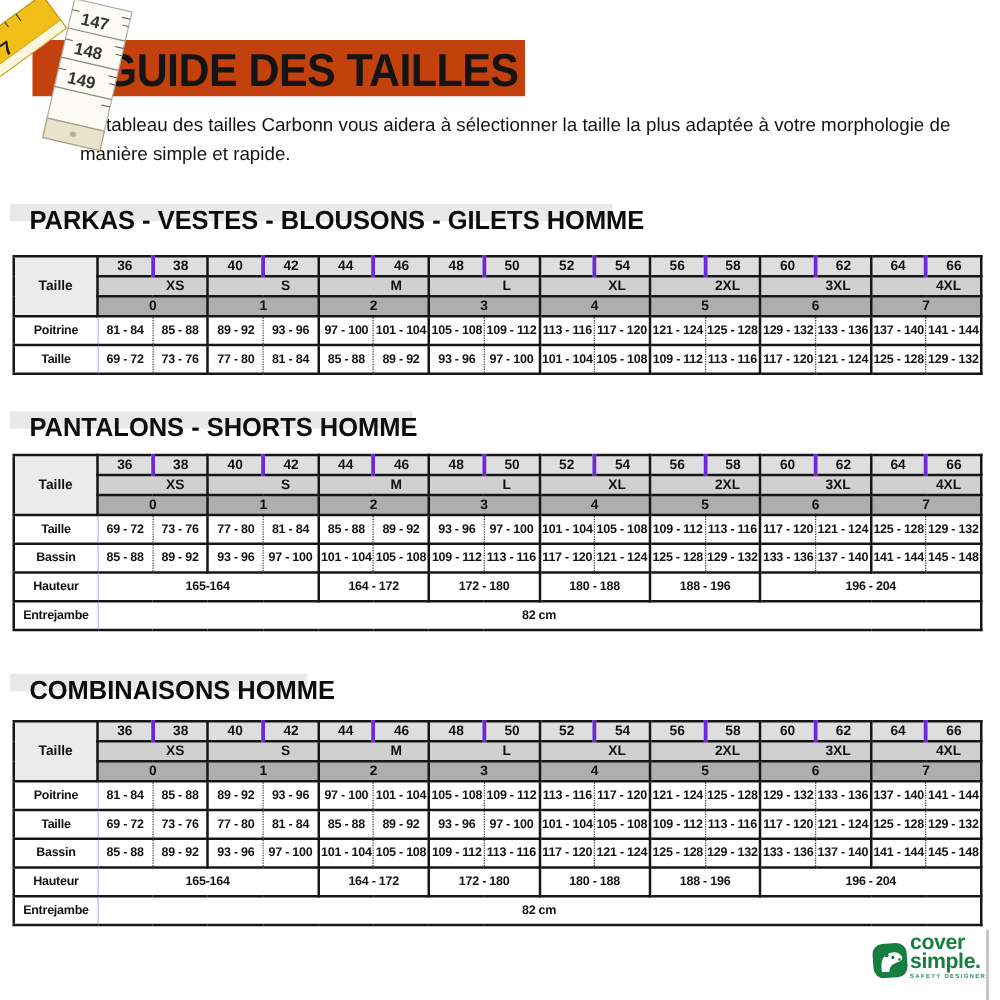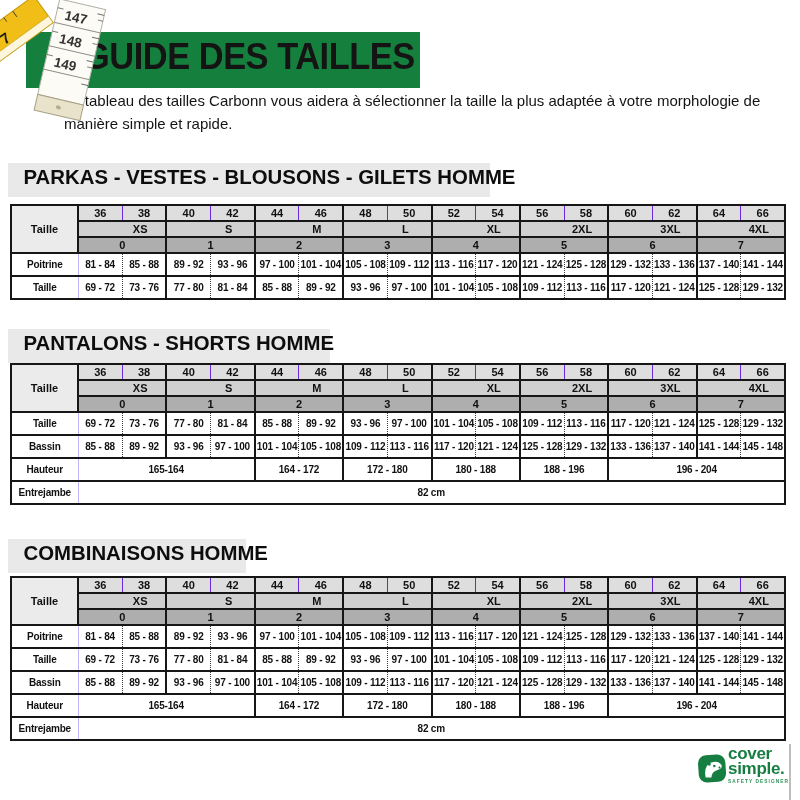--- a/index.html
+++ b/index.html
@@ -1,38 +1,38 @@
 <!DOCTYPE html>
 <html><head>
 <meta charset="utf-8">
 <style>
   html,body{margin:0;padding:0;background:#fff;}
   .page{position:relative;width:800px;height:800px;background:#ffffff;overflow:hidden;
         font-family:"Liberation Sans","DejaVu Sans",sans-serif;color:#141414;}
 
   
-  .title-banner{position:absolute;left:26px;top:32px;width:394px;height:56px;background:#15803d;}
+  .title-banner{position:absolute;left:26px;top:32px;width:394px;height:45px;background:#c2410c;}
   .title-banner .tb-text{position:absolute;left:57px;top:4px;font-size:37px;font-weight:bold;
         color:#141414;letter-spacing:-0.5px;white-space:nowrap;
         transform:scaleX(.93);transform-origin:left top;}
   .tape{position:absolute;left:-12px;top:-10px;z-index:3;}
 
   .brand{position:absolute;left:623px;top:12px;width:154px;text-align:center;}
   .brand-name{font-size:31px;font-weight:bold;color:#2b2b2b;letter-spacing:1px;line-height:33px;white-space:nowrap;}
   .brand-name .c{color:#b5312f;}
   .brand-underline{height:3px;background:#b5312f;margin:0 4px 0 26px;}
   .brand-tagline{margin-top:4px;font-size:6.8px;font-weight:bold;color:#9a9a9a;
         letter-spacing:.5px;white-space:nowrap;}
   .brand-tagline .amp{color:#b5312f;}
 
   .intro{position:absolute;left:64px;top:90px;width:708px;margin:0;
         font-size:15px;line-height:1.5;color:#141414;}
 
   
-  .sec-banner{position:absolute;left:8px;height:34px;background:#e9e9e9;}
+  .sec-banner{position:absolute;left:8px;height:14px;background:#e9e9e9;}
   .sec-banner .sb-text{display:block;padding:2px 0 0 16px;font-size:21px;font-weight:bold;
         color:#0d0d0d;white-space:nowrap;transform:scaleX(.97);transform-origin:left top;}
   .sb1{top:163px;width:482px;}
   .sb2{top:329px;width:322px;}
   .sb3{top:539px;width:238px;}
 
   
   table.sizes{position:absolute;left:10px;width:776px;border-collapse:collapse;
         table-layout:fixed;border:2px solid #161616;}
   .tb1{top:204px}.tb2{top:363px}.tb3{top:576px}
@@ -40,21 +40,21 @@
         text-align:center;vertical-align:middle;font-weight:bold;color:#111;
         padding:0;white-space:nowrap;}
   col.cl{width:67px;}
   tr.rh td{height:14px;font-size:11px;}
   tr.rd td{height:21px;font-size:10px;letter-spacing:-0.2px;}
   td.corner{background:#ebebeb;border-right:2px solid #161616;font-size:11.5px;}
   tr.rh1 td.pe, tr.rh1 td.ge{background:#dedede;}
   tr.rh2 td{background:#d0d0d0;padding-left:36px;}
   tr.rh3 td{background:#aeaeae;}
   td.lab{border-right:1px solid #c4b5fd;font-size:11px;background:#fff;letter-spacing:0;}
-  td.pe{border-right:1px solid #6d28d9;}  
+  td.pe{border-right:3px solid #6d28d9;}  
   td.pd{border-right:1px dotted #3c3c3c;} 
   td.ge{border-right:2px solid #161616;}  
 
   
   .cg{position:absolute;left:697px;top:747px;display:flex;align-items:flex-end;gap:0;}
   .cg-icon{width:31px;height:31px;margin-top:3px;}
   .cg-text{color:#177e41;font-weight:bold;text-align:left;}
   .cg-line{font-size:17px;line-height:14.5px;letter-spacing:-0.3px;}
   .cg-tag{font-size:4.8px;letter-spacing:1.05px;margin-top:2.5px;text-align:right;color:#2f9358;}
   .edge-line{position:absolute;left:789px;top:744px;width:2px;height:56px;background:#bdbdbd;}

